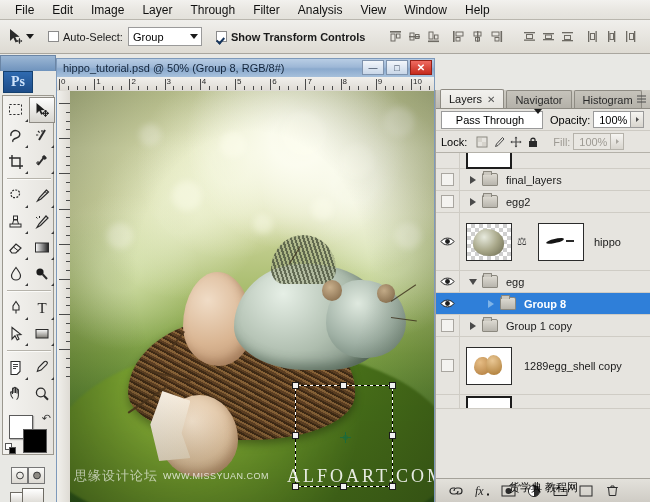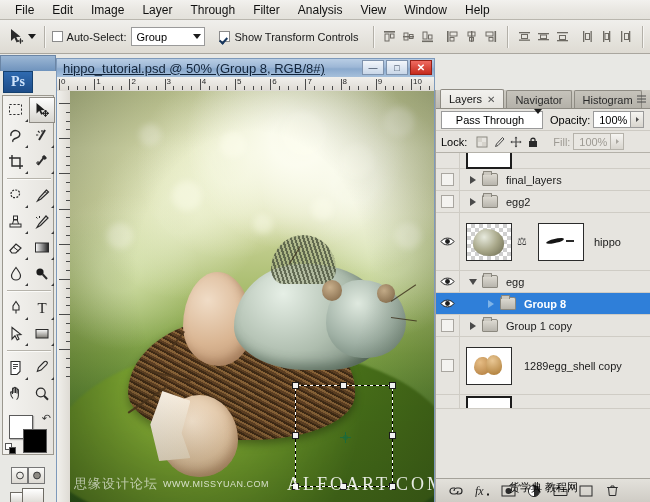--- a/index.html
+++ b/index.html
@@ -107,21 +107,21 @@
   .scrnmode .b{ position:absolute; left:12px;top:0px;width:22px;height:18px;background:linear-gradient(to bottom,#fff,#d9d6cf); border:1px solid #6e6b64;}
 
   
   .docwin { position:absolute; left:56px; top:58px; width:379px; height:444px; }
   .doc-title {
     height:19px; width:379px;
     background:linear-gradient(to bottom,#b8cde4 0%,#9db7d6 45%,#8aa9cd 55%,#a6c0db 100%);
     border:1px solid #7d99ba; border-bottom:none;
     display:flex; align-items:center; position:relative;
   }
-  .doc-title-text { font-size:13px; color:#12243a; padding-left:6px; white-space:nowrap;text-decoration:underline;}
+  .doc-title-text { font-size:11px; color:#12243a; padding-left:6px; white-space:nowrap;}
   .winbtns { position:absolute; right:2px; top:1px; display:flex; gap:2px;}
   .winbtn {
     width:22px; height:15px; border:1px solid #7f93ad;
     background:linear-gradient(to bottom,#f2f6fb,#c9d7e8);
     display:flex; align-items:center; justify-content:center; font-size:9px; color:#24344a;
   }
   .winbtn.close { background:linear-gradient(to bottom,#ef6b61,#c52a1c); border-color:#952016; color:#fff; font-weight:bold; font-size:10px;}
   .ruler-h {
     position:absolute; left:0; top:19px; width:379px; height:14px;
     background:linear-gradient(to bottom,#f1f0ec,#dedbd4);
@@ -218,21 +218,21 @@
   .xform .edge { position:absolute; background-image:repeating-linear-gradient(to right,#000 0 3px,#fff 3px 6px); }
   .xform .edgeV { position:absolute; background-image:repeating-linear-gradient(to bottom,#000 0 3px,#fff 3px 6px); }
   .handle { position:absolute; width:7px; height:7px; background:#f2f2f2; border:1px solid #1b1b1b;}
   .xcenter { position:absolute; left:48px; top:50px; width:11px; height:11px;}
   .xcenter::before,.xcenter::after{ content:""; position:absolute; background:#1c6b3a;}
   .xcenter::before{ left:0; top:5px; width:11px; height:1px;}
   .xcenter::after{ left:5px; top:0; width:1px; height:11px;}
   .xcenter i { position:absolute; left:3px; top:3px; width:5px; height:5px; border:1px solid #1c6b3a; border-radius:50%;}
 
   .watermark {
-    position:absolute; left:0; bottom:4px; width:435px; height:28px;
+    position:absolute; left:0; bottom:12px; width:435px; height:28px;
     display:flex; align-items:center; pointer-events:none;
   }
   .wm-cn { font-size:13px; color:rgba(255,255,255,.62); margin-left:4px; letter-spacing:1px;}
   .wm-site { font-size:9px; color:rgba(255,255,255,.75); margin-left:5px; letter-spacing:.5px;}
   .wm-alfo { font-family:"Liberation Serif", serif; font-size:18px; color:rgba(255,255,255,.88); margin-left:18px; letter-spacing:3px;}
 
   
   .panel {
     position:absolute; left:435px; top:90px; width:215px; height:412px;
     background:#e6e4df; border-left:1px solid #a5a29a;
@@ -390,21 +390,21 @@
       <span class="chk"></span>
       <span class="opt-label">Auto-Select:</span>
       <div class="combo">
         <span class="cv">Group</span>
         <span class="carat">
             <span class="tri-down"></span>
           </span>
       </div>
     </div>
 
-    <div class="opt-group" style="margin-left:14px;">
+    <div class="opt-group" style="margin-left:14px;font-weight:bold;">
       <span class="chk on"></span>
       <span class="opt-label">Show Transform Controls</span>
     </div>
 
     <div class="opt-sep" style="margin-left:14px;"></div>
 
     <div class="opt-group">
       <div class="align-btn">
         <svg width="15" height="15" viewBox="0 0 15 15">
             <rect x="2" y="2" width="11" height="1.6" fill="#6e6b64"></rect>

